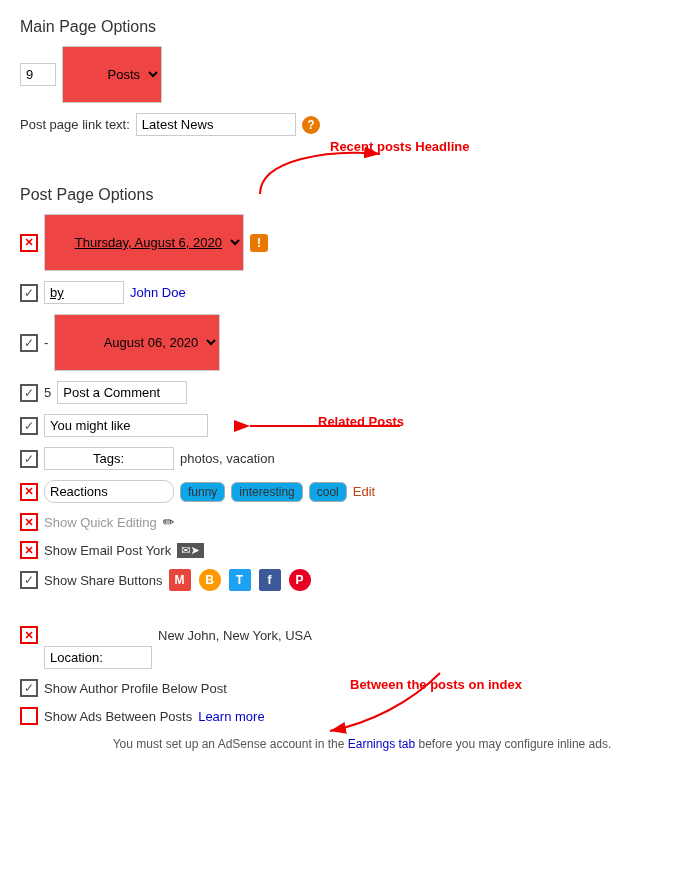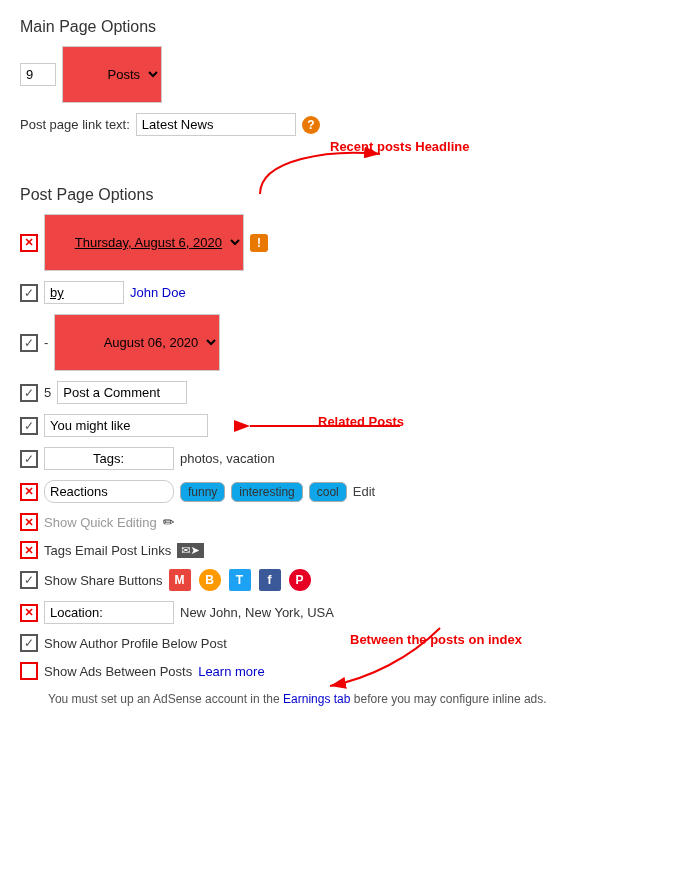--- a/index.html
+++ b/index.html
@@ -72,21 +72,21 @@
     }
     .tag-btn {
       border: 1px solid #aaa;
       background: #0ea5e9;
       padding: 2px 7px;
       font-size: 12px;
       cursor: pointer;
       border-radius: 6px;
     }
     .edit-link {
-      color: #404040;
+      color: #c2410c;
       text-decoration: none;
       font-size: 13px;
       cursor: pointer;
     }
     .help-icon {
       width: 18px; height: 18px;
       background: #e87800;
       color: #fff;
       border-radius: 50%;
       display: inline-flex; align-items: center; justify-content: center;
@@ -113,20 +113,21 @@
       font-size: 12px; color: #fff; font-weight: bold;
       border-radius: 2px;
       margin-right: 2px;
     }
     .note-text {
       color: #555;
       font-size: 12px;
       line-height: 1.5;
       margin-top: 6px;
       padding-left: 28px;
+      text-align: center;
     }
     .note-text a, .learn-link {
       color: #00c;
       text-decoration: none;
     }
   </style>
 </head>
 <body>
 
 <div>
@@ -226,37 +227,37 @@
   </div>
 
   <div class="row">
     <div class="checkbox-x">✕</div>
     <span class="label-gray">Show Quick Editing</span>
     <span class="pencil-icon">✏</span>
   </div>
 
   <div class="row">
     <div class="checkbox-x">✕</div>
-    <span class="label-text">Tags Email Post Links</span>
+    <span class="label-text">Show Email Post York</span>
     <span style="font-size:16px; background:#555; color:#fff; padding:1px 4px; font-size:11px;">✉➤</span>
   </div>
 
   <div class="row">
     <div class="checkbox-check">✓</div>
     <span class="label-text">Show Share Buttons</span>
     <span class="share-icon" style="background:#e8453c;">M</span>
     <span class="share-icon" style="background:#f90; border-radius:50%;">B</span>
     <span class="share-icon" style="background:#1da1f2;">T</span>
     <span class="share-icon" style="background:#3b5998;">f</span>
     <span class="share-icon" style="background:#e60023; border-radius:50%;">P</span>
   </div>
 
   <div class="row">
     <div class="checkbox-x">✕</div>
-    <input type="text" style="width: 130px;" value="Location:">
+    <input type="text" style="width: 108px; margin-top: 45px;" value="Location:">
     <span class="label-text">New John, New York, USA</span>
   </div>
 
   <div class="row">
     <div class="checkbox-check">✓</div>
     <span class="label-text">Show Author Profile Below Post</span>
   </div>
 
   <div style="position:relative; margin-bottom: 8px;">
     <div class="row">

